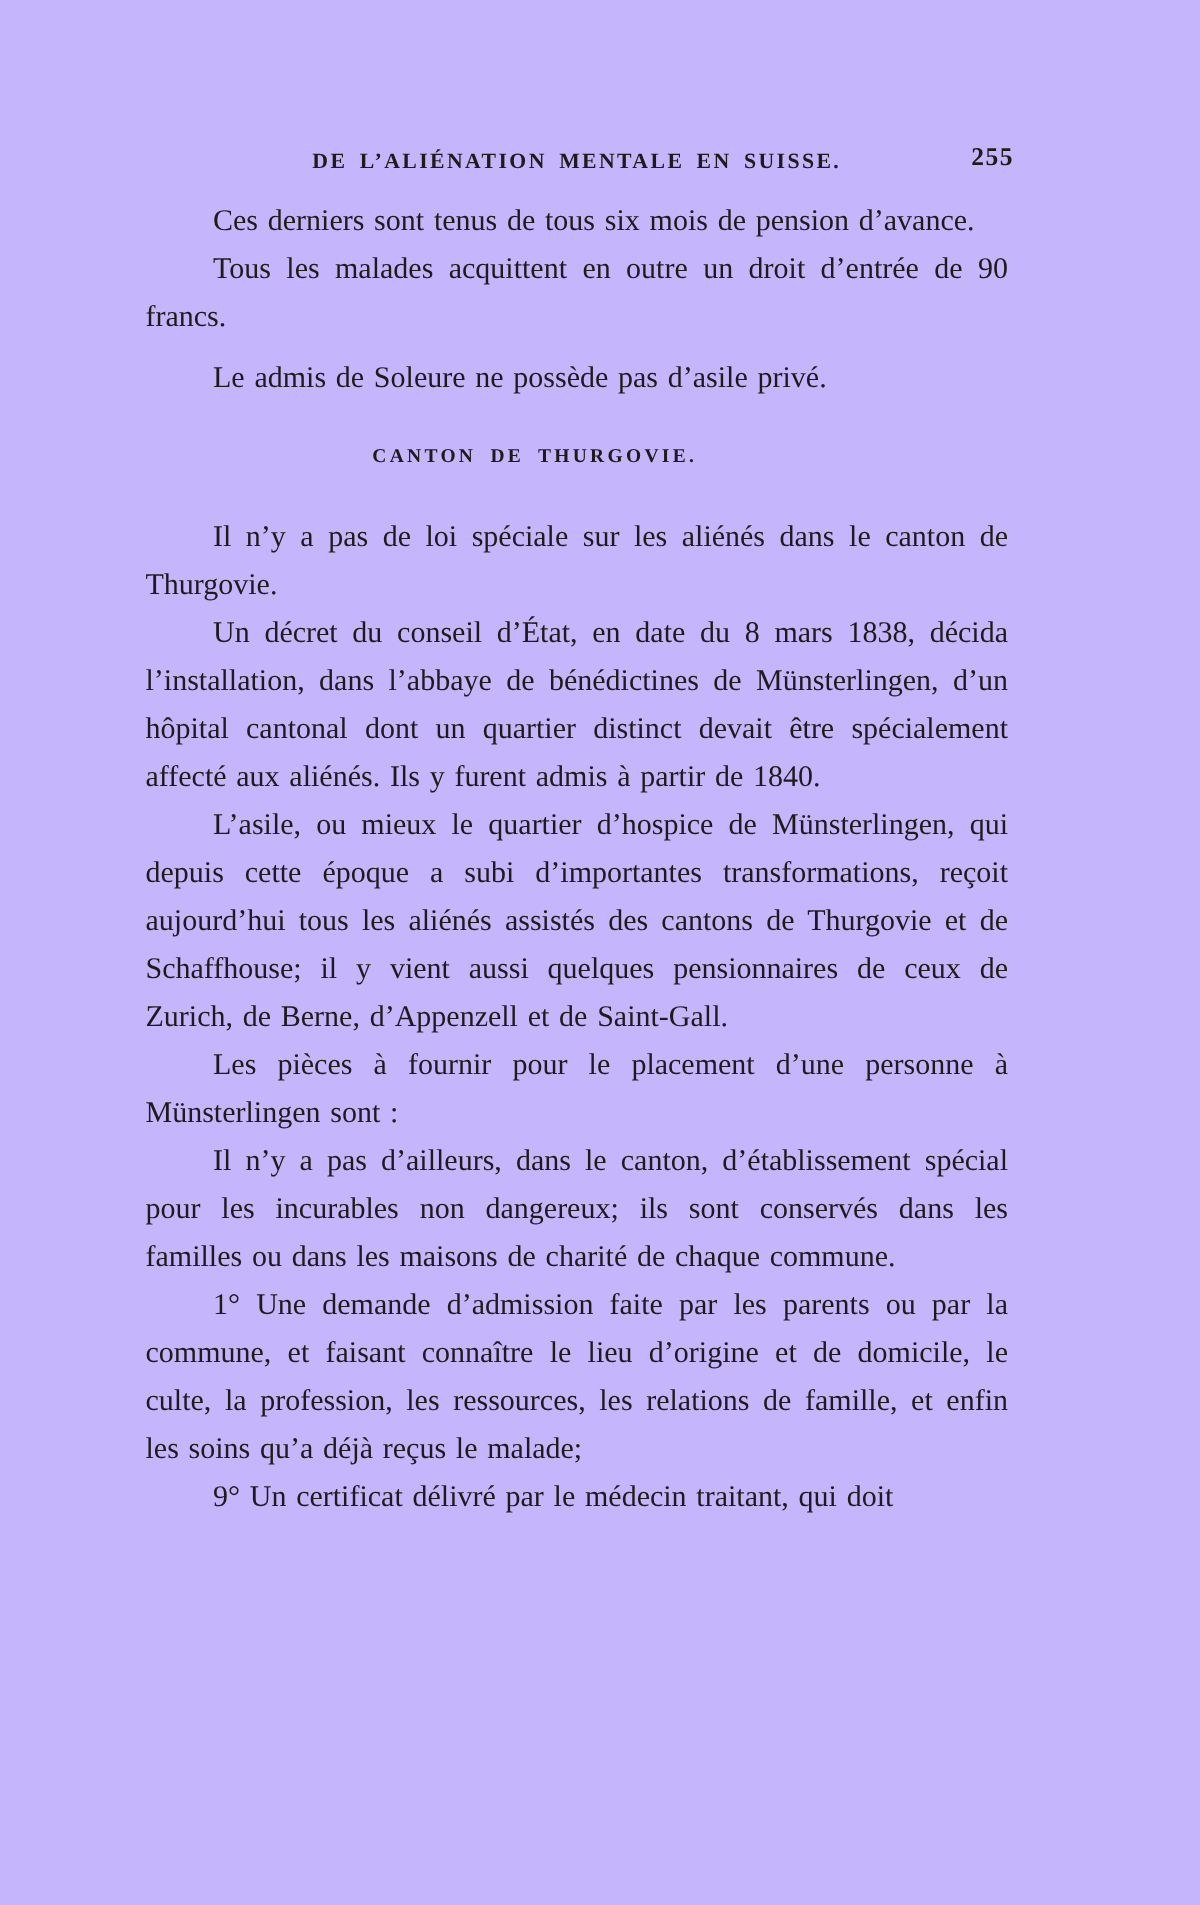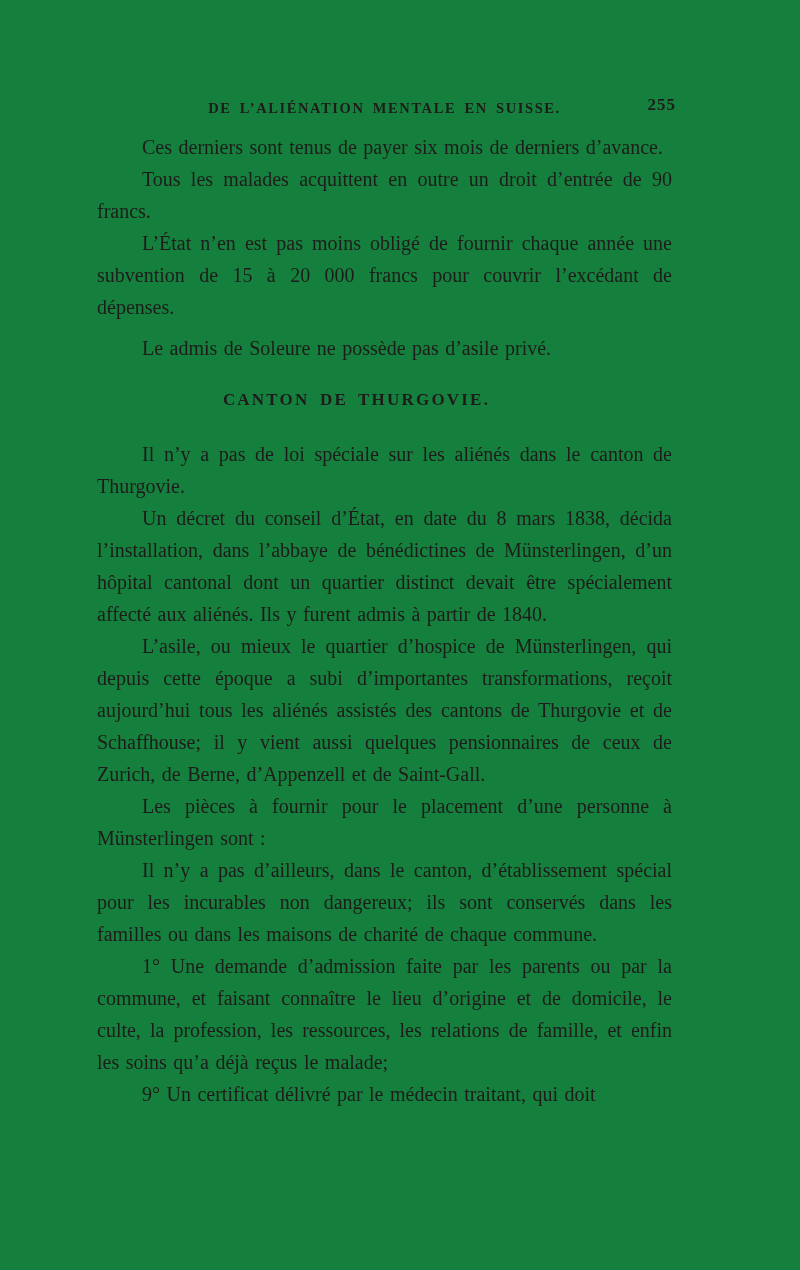--- a/index.html
+++ b/index.html
@@ -5,21 +5,21 @@
   html, body {
     margin: 0;
     padding: 0;
     background: #ffffff;
   }
   .page {
     position: relative;
     width: 800px;
     height: 1270px;
     margin: 0;
-    background: #15803d;
+    background: #c4b5fd;
     color: #1e1c1a;
     font-family: "Liberation Serif", "DejaVu Serif", serif;
     overflow: hidden;
     box-sizing: border-box;
   }
   .running-header {
     position: relative;
     margin: 97px 128px 0 97px;
     height: 22px;
   }
@@ -53,42 +53,41 @@
   .content p {
     margin: 0;
     padding: 0;
     text-indent: 45px;
   }
   .content p.spaced-above-sm { margin-top: 9px; }
   .content p.spaced-above-md { margin-top: 0; }
   .section-heading {
     margin: 25px 0 27px 0;
     text-align: center;
-    font-size: 17px;
+    font-size: 13px;
     line-height: 22px;
     font-weight: 600;
     letter-spacing: 2.2px;
     word-spacing: 4px;
     transform: translateX(-28px);
   }
 </style>
 </head>
 <body>
 
 <div class="page">
 
   <div class="running-header">
     <span class="running-title">DE L’ALIÉNATION MENTALE EN SUISSE.</span>
     <span class="page-number">255</span>
   </div>
 
   <div class="content">
-    <p>Ces derniers sont tenus de payer six mois de derniers d’avance.</p>
+    <p>Ces derniers sont tenus de tous six mois de pension d’avance.</p>
     <p>Tous les malades acquittent en outre un droit d’entrée de 90 francs.</p>
-    <p>L’État n’en est pas moins obligé de fournir chaque année une subvention de 15 à 20 000 francs pour couvrir l’excédant de dépenses.</p>
     <p class="spaced-above-sm">Le admis de Soleure ne possède pas d’asile privé.</p>
 
     <h2 class="section-heading">CANTON DE THURGOVIE.</h2>
 
     <p>Il n’y a pas de loi spéciale sur les aliénés dans le canton de Thurgovie.</p>
     <p class="spaced-above-md">Un décret du conseil d’État, en date du 8 mars 1838, décida l’installation, dans l’abbaye de bénédictines de Münsterlingen, d’un hôpital cantonal dont un quartier distinct devait être spécialement affecté aux aliénés. Ils y furent admis à partir de 1840.</p>
     <p>L’asile, ou mieux le quartier d’hospice de Münsterlingen, qui depuis cette époque a subi d’importantes transformations, reçoit aujourd’hui tous les aliénés assistés des cantons de Thurgovie et de Schaffhouse; il y vient aussi quelques pensionnaires de ceux de Zurich, de Berne, d’Appenzell et de Saint-Gall.</p>
     <p>Les pièces à fournir pour le placement d’une personne à Münsterlingen sont :</p>
     <p>Il n’y a pas d’ailleurs, dans le canton, d’établissement spécial pour les incurables non dangereux; ils sont conservés dans les familles ou dans les maisons de charité de chaque commune.</p>
     <p>1° Une demande d’admission faite par les parents ou par la commune, et faisant connaître le lieu d’origine et de domicile, le culte, la profession, les ressources, les relations de famille, et enfin les soins qu’a déjà reçus le malade;</p>

